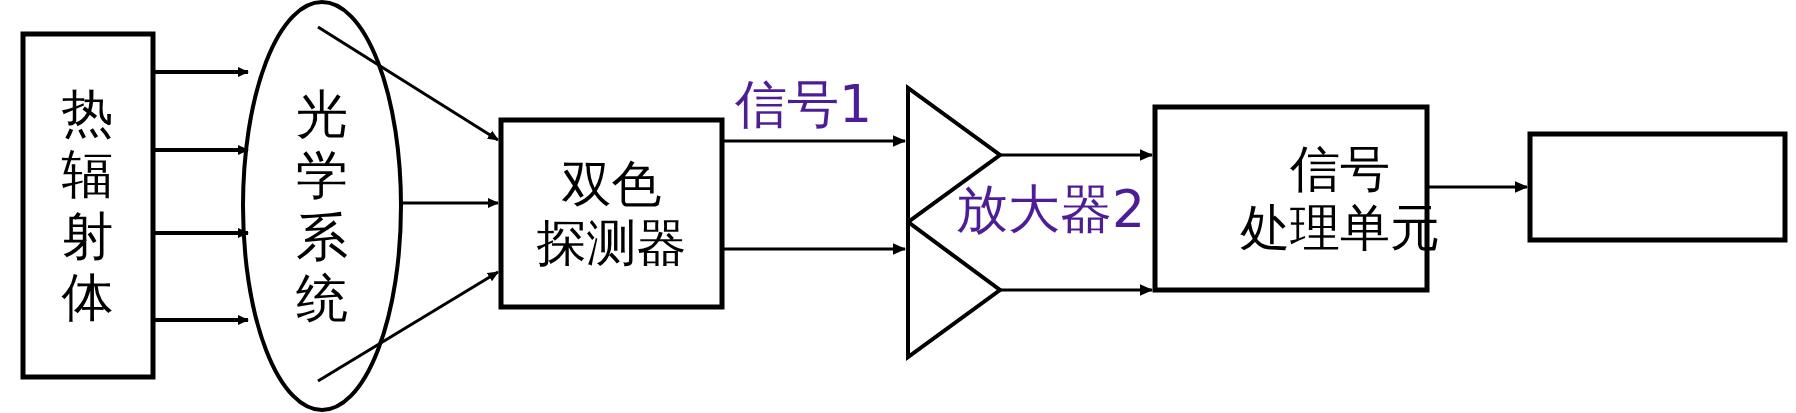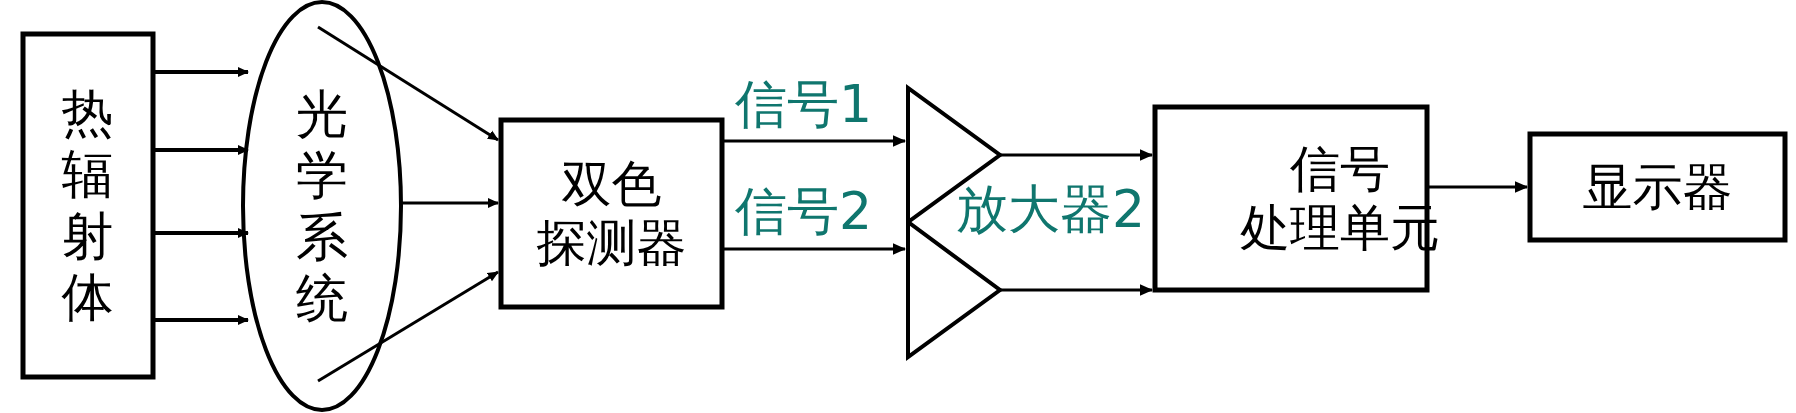--- a/index.html
+++ b/index.html
@@ -18,21 +18,21 @@
     justify-content:center;
     text-align:center;
     color:#000000;
     font-family:"DejaVu Sans","Liberation Sans",sans-serif;
     line-height:1.18;
     white-space:pre-line;
     pointer-events:none;
   }
   .edge-label{
     position:absolute;
-    color:#0f766e;
+    color:#4c1d95;
     font-family:"DejaVu Sans","Liberation Sans",sans-serif;
     white-space:nowrap;
     line-height:1;
   }
   
   #lbl-source   {left:23px;  top:34px;  width:130px; height:343px; font-size:52px; letter-spacing:1px;}
   #lbl-optics   {left:244px; top:34px;  width:156px; height:345px; font-size:52px;}
   #lbl-detector {left:501px; top:120px; width:221px; height:187px; font-size:50px;}
   #lbl-process  {left:1204px;top:107px; width:272px; height:183px; font-size:50px;}
   #lbl-display  {left:1530px;top:134px; width:255px; height:106px; font-size:50px;}
@@ -100,22 +100,20 @@
 学
 系
 统</div>
 
   <div class="node-label" id="lbl-detector">双色
 探测器</div>
 
   <div class="node-label" id="lbl-process">信号
 处理单元</div>
 
-  <div class="node-label" id="lbl-display">显示器</div>
 
   <div class="edge-label" id="lbl-signal1">信号1</div>
 
-  <div class="edge-label" id="lbl-signal2">信号2</div>
 
 
   <div class="edge-label" id="lbl-amp2">放大器2</div>
 
 </div>
 
 </body></html>

